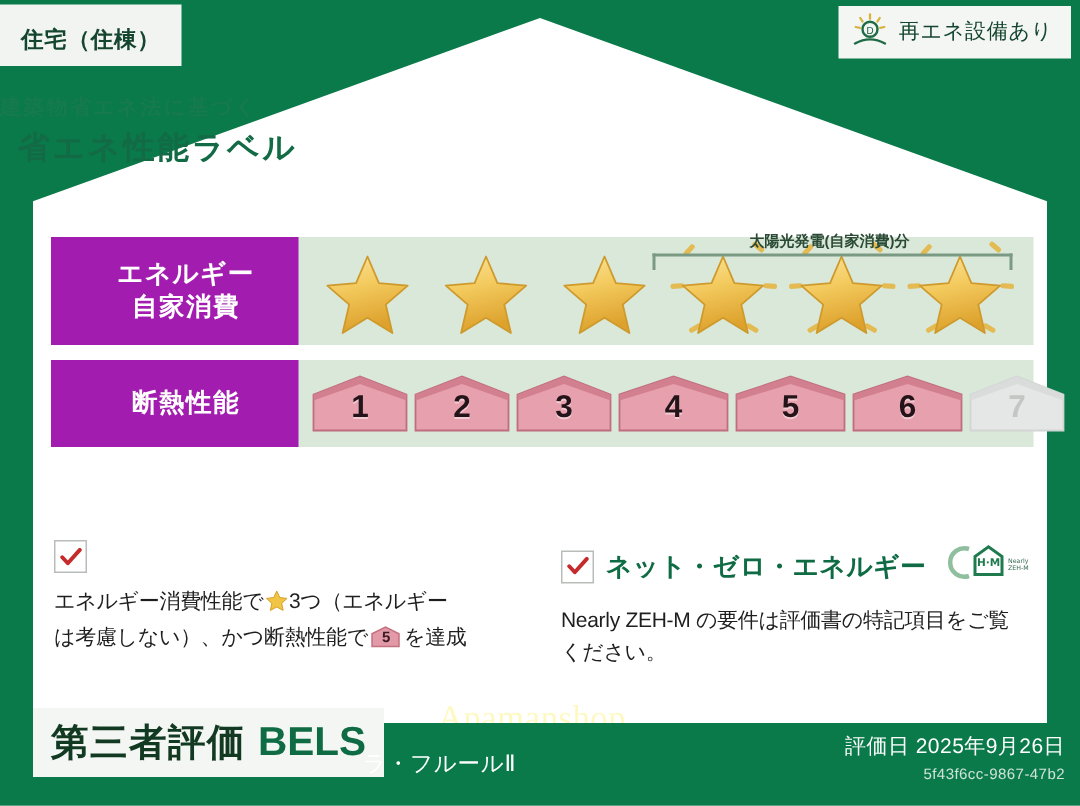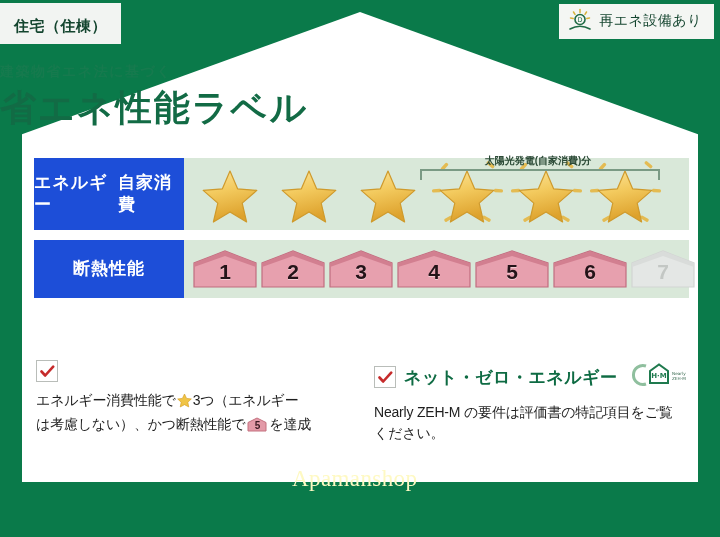--- a/index.html
+++ b/index.html
@@ -46,40 +46,40 @@
 
   
   .title-wrap{
     position:absolute;left:0;right:0;top:63px;z-index:5;
   }
   .title-sub{
     font-size:14px;font-weight:bold;color:#167a4e;letter-spacing:1.5px;
     margin-bottom:3px;
   }
   .title-main{
-    font-size:36px;font-weight:bold;color:#126b45;letter-spacing:2px;
+    font-size:21px;font-weight:bold;color:#126b45;letter-spacing:2px;padding-left:12px;
   }
 
   
   .perf-block{position:absolute;left:34px;top:158px;width:655px;z-index:5;}
 
   .perf-row{
     display:flex;align-items:stretch;
     background:#d9e8d9;
     margin-bottom:10px;
     height:72px;
   }
   .perf-row.insul{height:58px;text-align:center;}
 
   .perf-key{
     flex:0 0 150px;
-    background:#1d4ed8;
+    background:#a21caf;
     color:#ffffff;
-    display:flex;flex-direction:row;align-items:center;justify-content:center;
-    font-size:17px;font-weight:bold;line-height:1.28;letter-spacing:1px;
+    display:flex;flex-direction:column;align-items:center;justify-content:center;
+    font-size:17px;font-weight:bold;line-height:1.28;letter-spacing:1px;padding-left:15px;
   }
   .perf-val{
     flex:1 1 auto;position:relative;
     display:flex;align-items:center;
   }
 
   
   .stars{display:flex;align-items:center;gap:0px;padding-left:6px;}
   .star-cell{position:relative;width:79px;height:72px;
     display:flex;align-items:center;justify-content:center;}
@@ -404,14 +404,25 @@
             <text x="42" y="20" font-size="4.2" fill="#3a6b52" font-family="DejaVu Sans, sans-serif">ZEH-M</text>
           </svg>
         </span>
       </div>
       <div class="info-body">Nearly ZEH-M の要件は評価書の特記項目をご覧ください。</div>
     </div>
   </div>
 
   <div class="watermark">Apamanshop</div>
 
+  <div class="bottom-bar">
+    <div class="bels-box">
+      <span class="bels-jp">第三者評価</span>
+      <span class="bels-en">BELS</span>
+    </div>
+    <div class="bldg-name">ラ・フルールⅡ</div>
+    <div class="date-wrap">
+      <div class="eval-date">評価日 2025年9月26日</div>
+      <div class="eval-id">5f43f6cc-9867-47b2</div>
+    </div>
+  </div>
 
 </div>
 
 </body></html>

